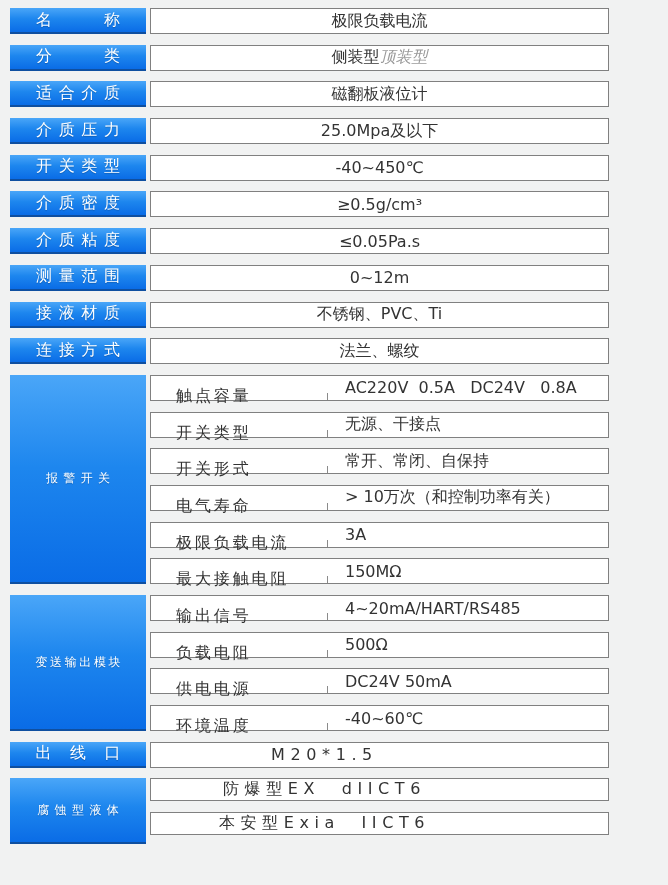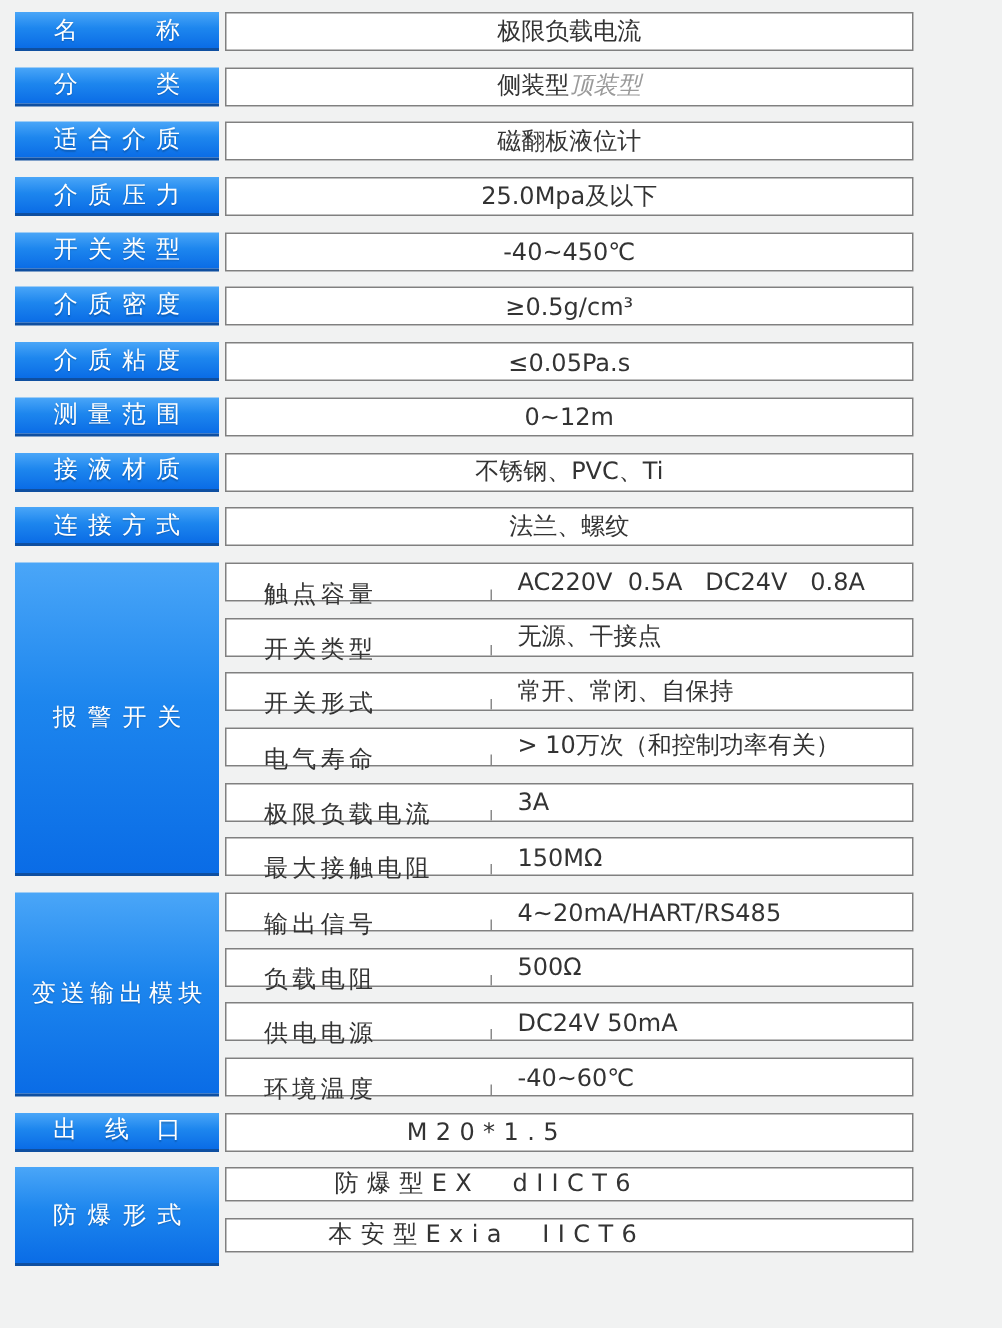--- a/index.html
+++ b/index.html
@@ -46,21 +46,21 @@
     white-space:pre;
   }
   .muted{color:var(--muted);font-style:italic;}
   .group{align-items:flex-start;}
   .group-label{
     flex:0 0 136px;align-self:stretch;
     background:linear-gradient(180deg,var(--label-top) 0%,var(--label-mid) 45%,var(--label-bot) 100%);
     border-bottom:2px solid var(--label-edge);
     color:#fff;
     display:flex;align-items:center;justify-content:center;
-    font-size:16px;letter-spacing:0.45em;padding-left:0.45em;
+    font-size:12px;letter-spacing:0.45em;padding-left:0.45em;
     text-shadow:0 1px 1px rgba(0,0,0,0.22);
     white-space:pre;
   }
   .group-label.tight{letter-spacing:0.22em;padding-left:0.22em;}
   .group-label.tall{align-self:flex-start;height:66px;}
   .group-rows{flex:1;display:flex;flex-direction:column;}
   .group-rows > *{margin-bottom:10.7px;}
   .group-rows > *:last-child{margin-bottom:0;}
   .sub-row{
     display:flex;height:26px;
@@ -192,20 +192,20 @@
       </div>
     </div>
   </div>
 
   <div class="row">
     <div class="cell label">出 线 口</div>
     <div class="cell content spread shift-left">M20*1.5</div>
   </div>
 
   <div class="group">
-    <div class="group-label tall">防爆形式</div>
+    <div class="group-label tall">腐蚀型液体</div>
     <div class="group-rows">
       <div class="cell content spread shift-left">防爆型EX　dIICT6</div>
       <div class="cell content spread shift-left">本安型Exia　IICT6</div>
     </div>
   </div>
 
 </div>
 
 </body></html>

